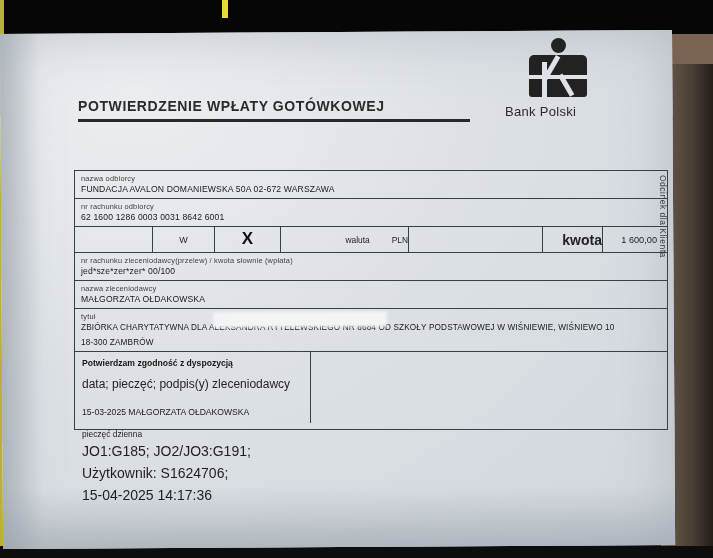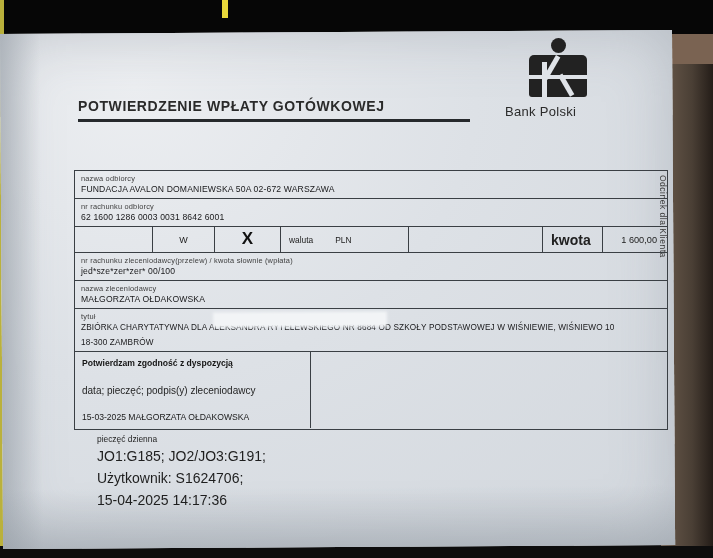--- a/index.html
+++ b/index.html
@@ -214,20 +214,21 @@
   .row-amount {
     display: flex;
     height: 26px;
     align-items: stretch;
   }
   .cell {
     border-right: 1.2px solid #3a3f44;
     display: flex;
     align-items: center;
     box-sizing: border-box;
+    justify-content: flex-end;
   }
   .cell:last-child { border-right: none; }
   .c-blank1 { width: 78px; }
   .c-w { width: 62px; justify-content: center; font-size: 9px; }
   .c-x { width: 66px; justify-content: center; }
   .c-x .xmark {
     font-size: 17px;
     font-weight: 700;
     color: #111;
     line-height: 1;
@@ -245,23 +246,23 @@
     flex-direction: column;
   }
   .bcell {
     border-right: 1.2px solid #3a3f44;
     box-sizing: border-box;
     padding: 6px 7px;
   }
   .bcell:last-child { border-right: none; }
   .b1 { width: 236px; }
   .b2 { width: 176px; }
-  .b3 { flex: 1; margin-left: 15px; }
+  .b3 { flex: 1; }
   .b1 .b-strong { font-size: 8.6px; font-weight: 700; color: #161616; }
-  .b1 .b-sub { font-size: 10px; color: #242424; margin-top: 17px; }
+  .b1 .b-sub { font-size: 12px; color: #242424; margin-top: 9px; }
   .b1 .b-sign { font-size: 8.6px; color: #1a1a1a; margin-top: 16px; }
   .b2 .b-line { font-size: 8.4px; color: #1e1e1e; line-height: 1.35; }
   .b3 .b-head { font-size: 8.4px; color: #1e1e1e; }
   .b3 .b-code { font-size: 14px; color: #1e1e1e; line-height: 1.45; margin-top: 2px; }
 
   
   .redaction {
     position: absolute;
     left: 215px; top: 314px;
     width: 170px; height: 11px;

